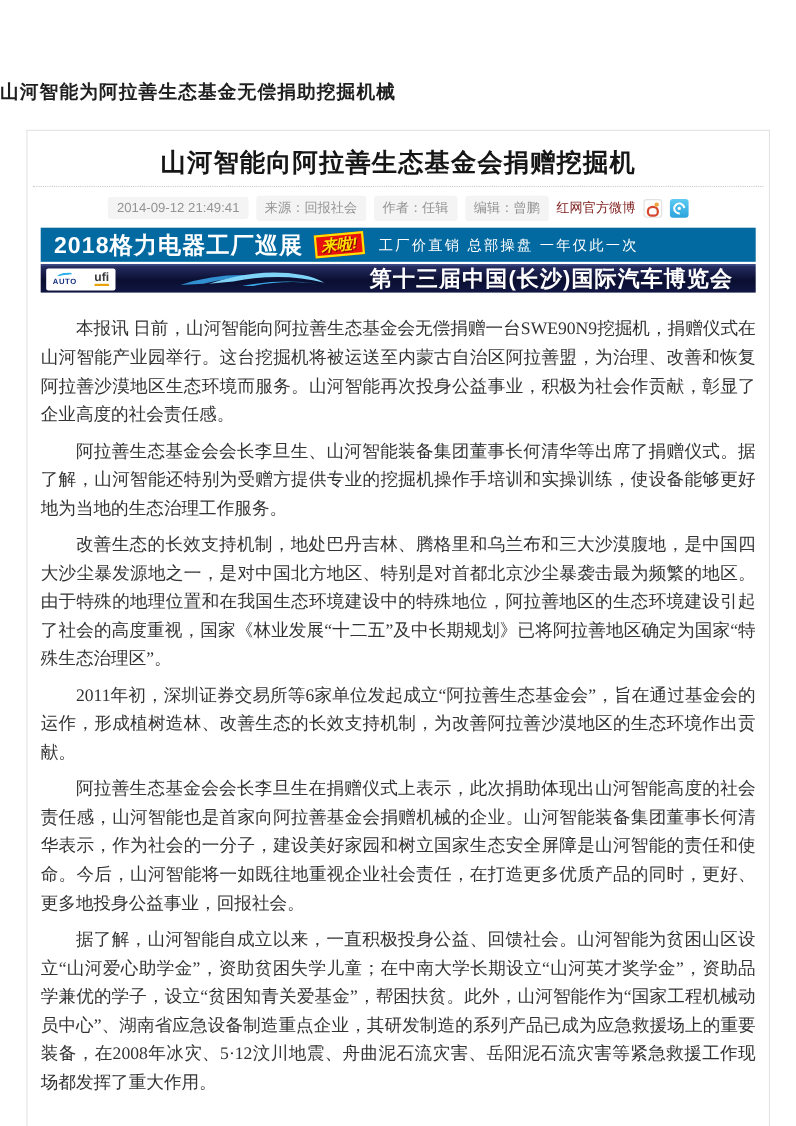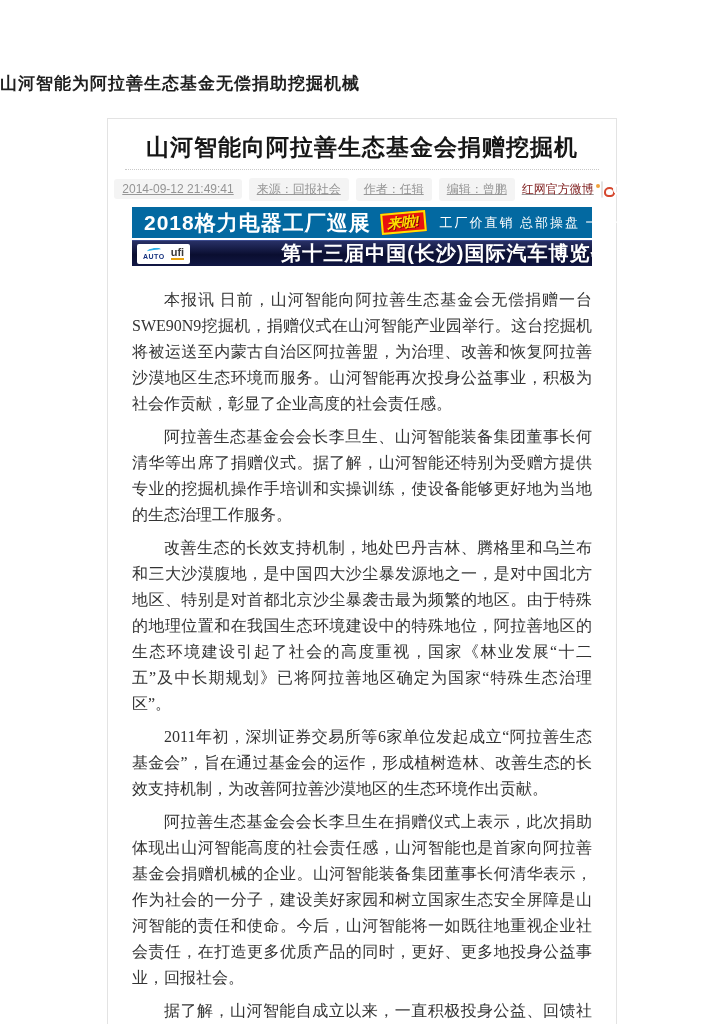--- a/index.html
+++ b/index.html
@@ -12,26 +12,26 @@
   }
   .page-title {
     margin: 72px 0 0;
     text-align: left;
     font-size: 17px;
     font-weight: bold;
     color: #1f1f1f;
     letter-spacing: 1px;
   }
   .content-box {
-    width: 510px;
+    width: 676px;
     margin: 23px auto 0;
     border: 1px solid #e3e3e3;
     border-bottom: none;
     height: 906px;
-    padding: 0 24px;
+    padding: 0 12px;
   }
   .article-title {
     margin: 14px 0 0;
     text-align: center;
     font-size: 23px;
     font-weight: bold;
     color: #161616;
     letter-spacing: 1px;
     line-height: 30px;
   }
@@ -43,21 +43,20 @@
   .meta-row {
     display: flex;
     align-items: center;
     justify-content: center;
     gap: 7px;
     margin-top: 9px;
     font-size: 12px;
     color: #999;
     font-family: "Liberation Sans", "DejaVu Sans", sans-serif;
     height: 20px;
-    text-decoration: underline;
   }
   .pill {
     background: #f4f4f4;
     border-radius: 3px;
     padding: 3px 8px;
     white-space: nowrap;
     color: #949494;
   }
   .weibo-label { color: #7f1d1d; white-space: nowrap; cursor: pointer; }
   .icon-sina {
@@ -162,21 +161,21 @@
     text-decoration: none;
     cursor: pointer;
     font-family: "Liberation Sans", "DejaVu Sans", sans-serif;
   }
   .auto-logos {
     background: #ffffff;
     height: 20px;
     border-radius: 2px;
     display: flex;
     align-items: center;
-    gap: 6px;
+    gap: 16px;
     padding: 0 6px;
   }
   .logo-auto {
     display: flex;
     flex-direction: column;
     align-items: center;
     line-height: 1;
   }
   .swoosh-mini {
     display: block;

